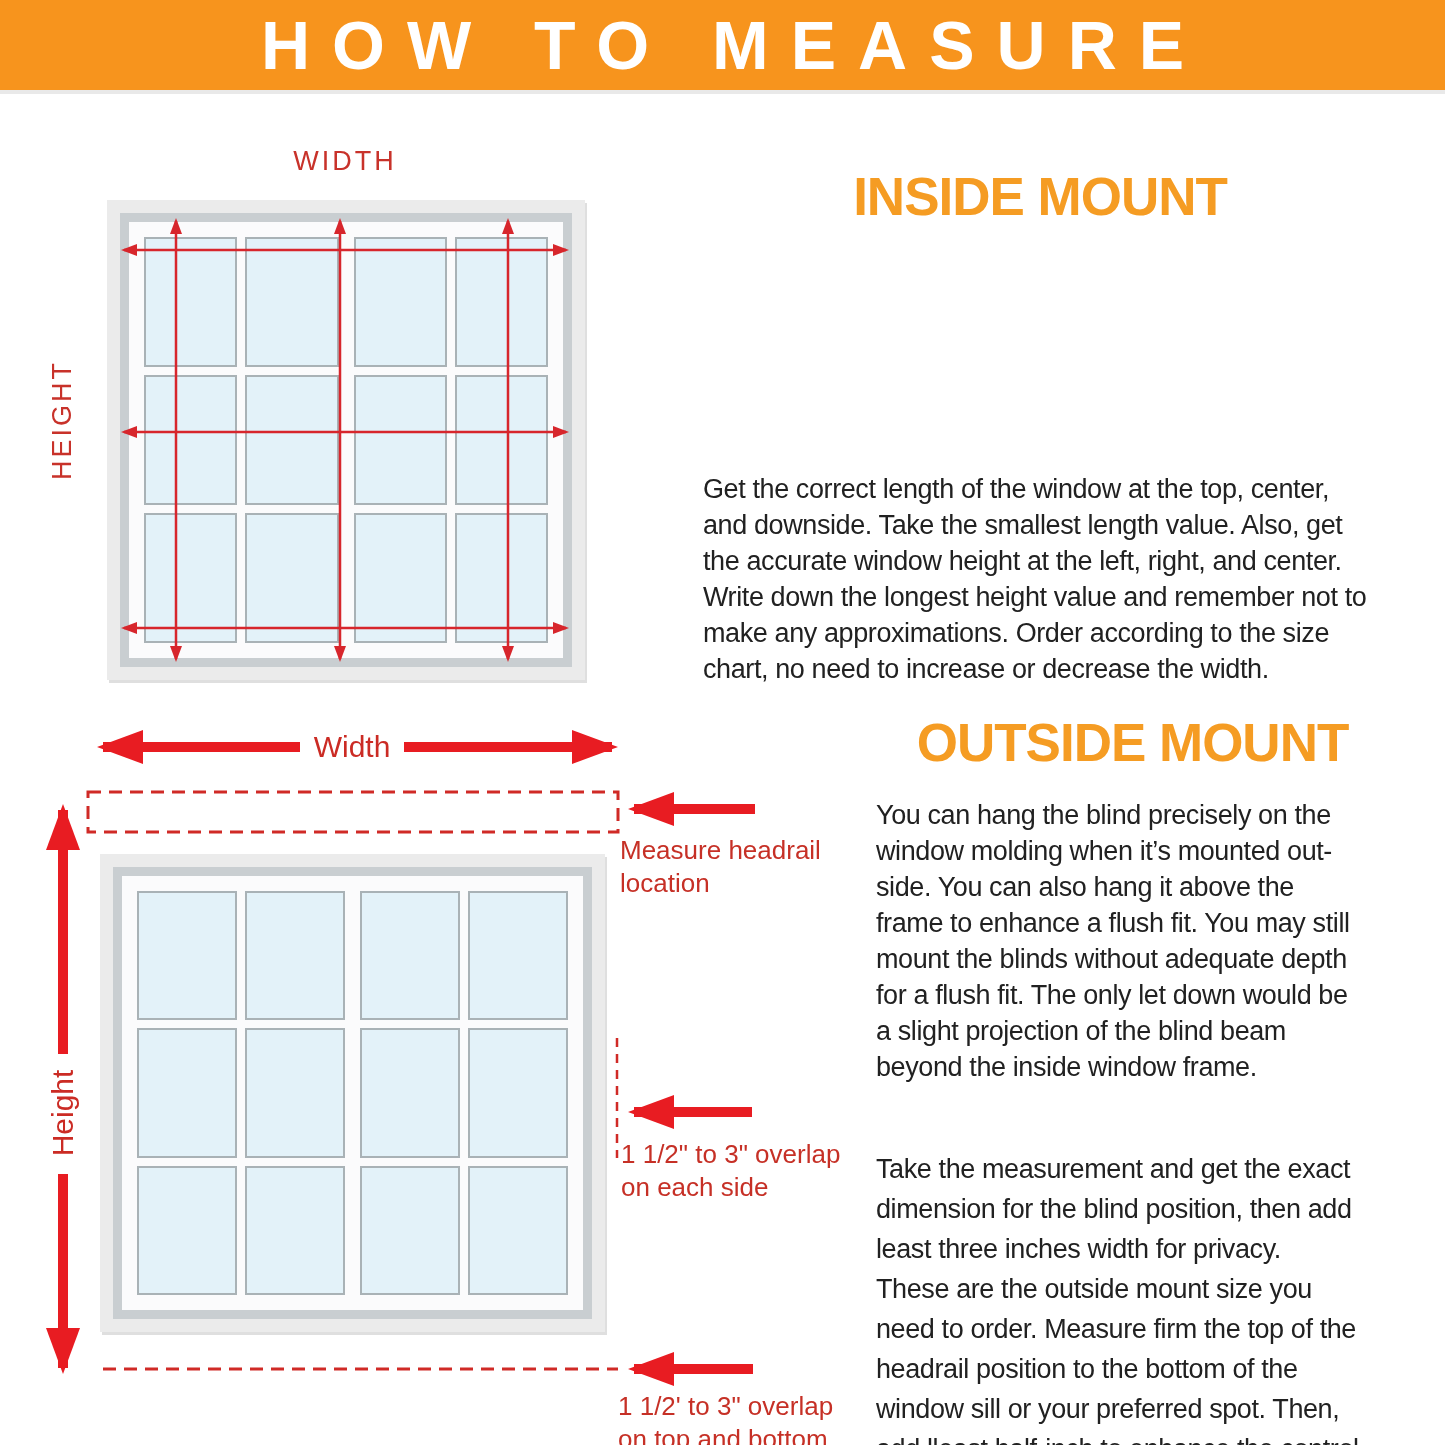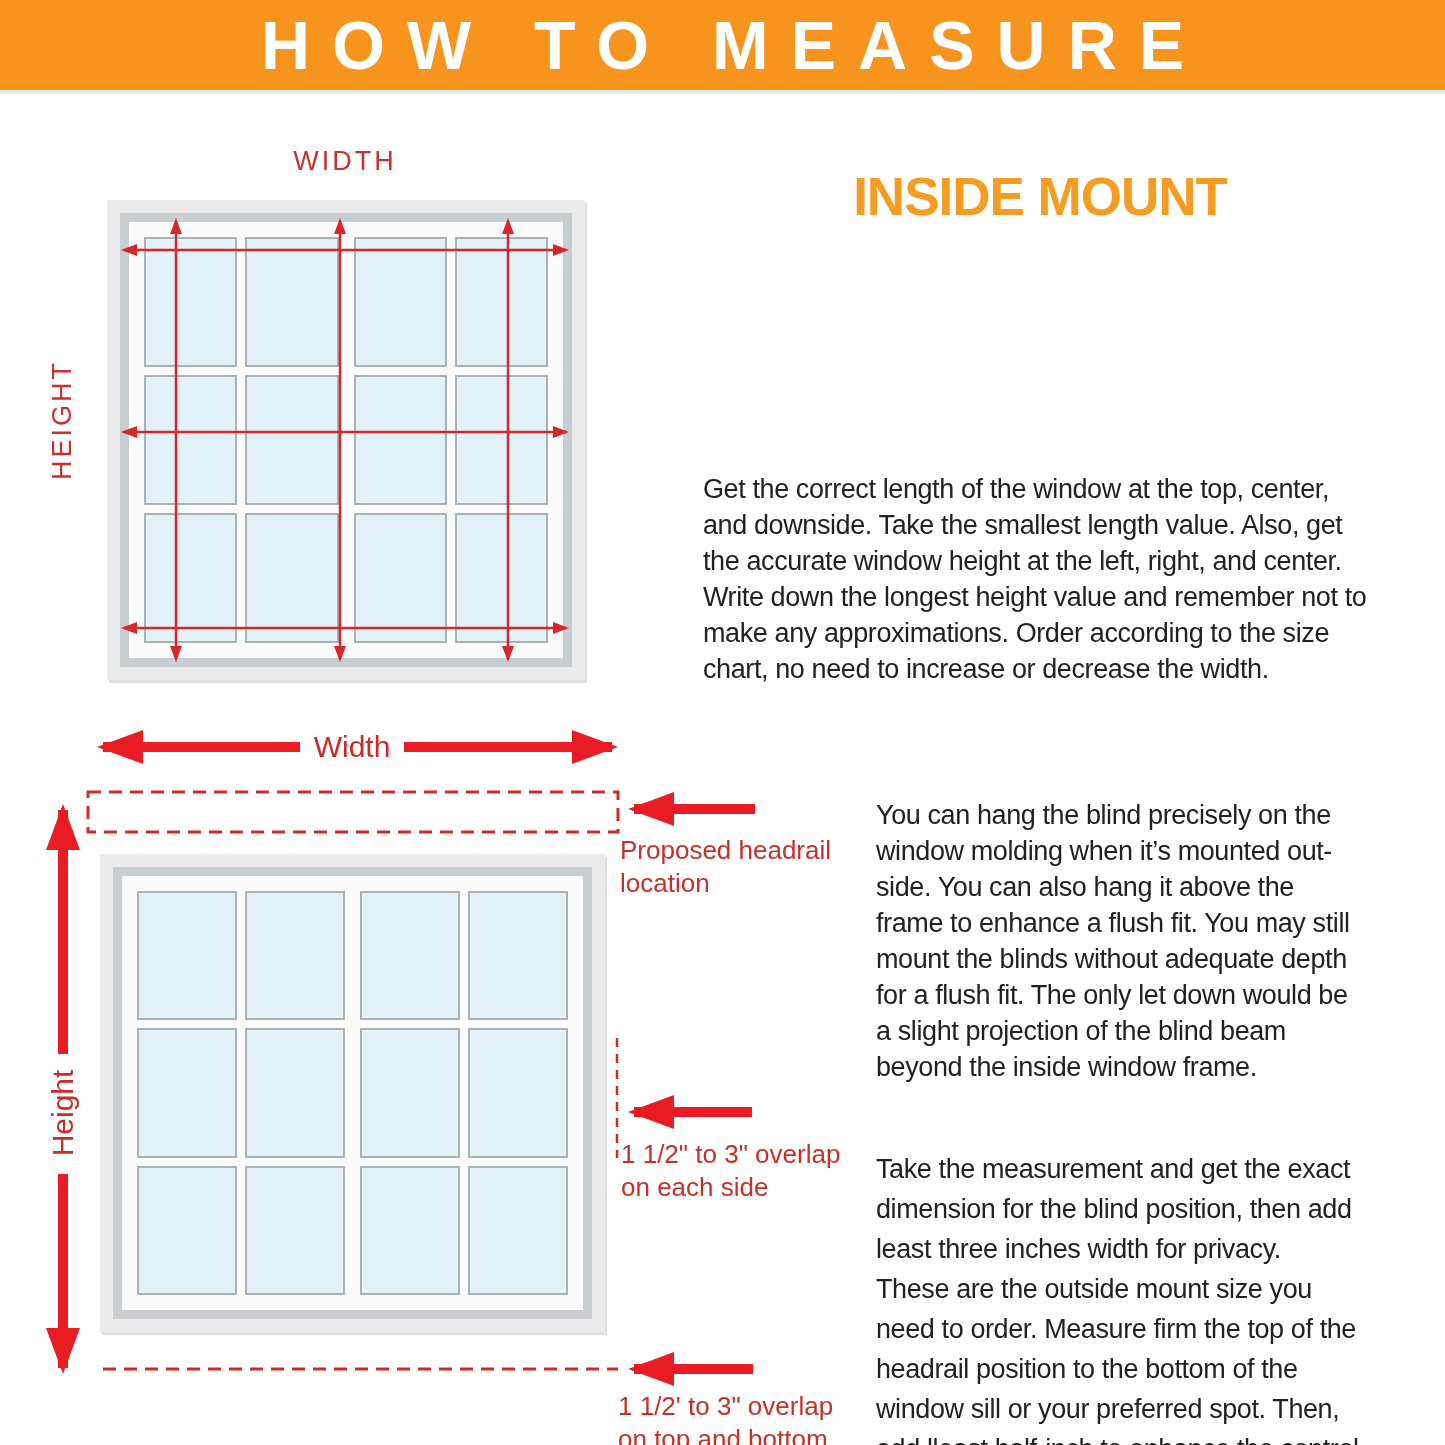--- a/index.html
+++ b/index.html
@@ -135,35 +135,36 @@
       <line x1="617" y1="1038" x2="617" y2="1158" stroke-width="2.5" stroke-dasharray="9 7"></line>
       <line x1="103" y1="1369" x2="618" y2="1369" stroke-width="3" stroke-dasharray="13 8"></line>
     </g>
   </svg>
 
   <div class="redlab lab-width1">WIDTH</div>
   <div class="redlab lab-height1">HEIGHT</div>
 
   <div class="redlab lab-width2">Width</div>
   <div class="redlab lab-height2">Height</div>
-  <div class="redlab lab-headrail">Proposed headrail
+  <div class="redlab lab-headrail">Measure headrail
 location</div>
   <div class="redlab lab-side">1 1/2" to 3" overlap
 on each side</div>
   <div class="redlab lab-bottom">1 1/2' to 3" overlap
 on top and bottom</div>
 
   <h2 class="mount-h h-inside">INSIDE MOUNT</h2>
   <p class="para p2">Get the correct length of the window at the top, center,
 and downside. Take the smallest length value. Also, get
 the accurate window height at the left, right, and center.
 Write down the longest height value and remember not to
 make any approximations. Order according to the size
 chart, no need to increase or decrease the width.</p>
 
+  <h2 class="mount-h h-outside">OUTSIDE MOUNT</h2>
   <p class="para p3">You can hang the blind precisely on the
 window molding when it’s mounted out-
 side. You can also hang it above the
 frame to enhance a flush fit. You may still
 mount the blinds without adequate depth
 for a flush fit. The only let down would be
 a slight projection of the blind beam
 beyond the inside window frame.</p>
   <p class="para p4">Take the measurement and get the exact
 dimension for the blind position, then add

